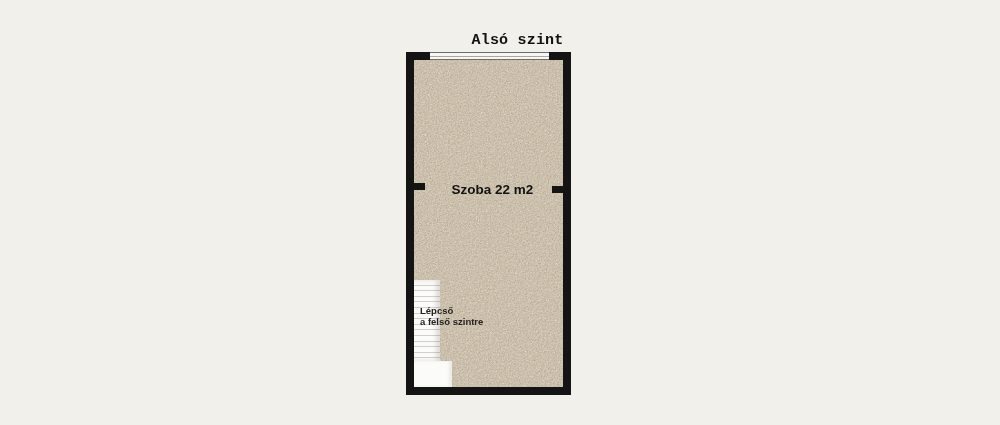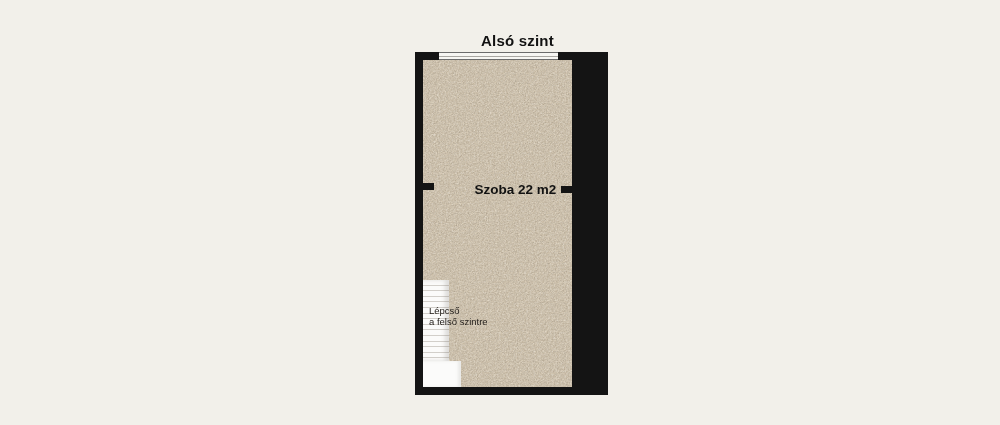--- a/index.html
+++ b/index.html
@@ -21,29 +21,29 @@
     left: 428px;
     top: 32px;
     width: 165px;
     text-align: center;
     text-indent: 14px;
     font-size: 15px;
     font-weight: bold;
     color: #121212;
     letter-spacing: 0.2px;
     white-space: nowrap;
+    font-family: Liberation Mono, monospace;
   }
   .plan {
     position: absolute;
-    left: 415px;
+    left: 406px;
     top: 52px;
     width: 165px;
     height: 343px;
     background: var(--wall, #141414);
-    padding-left: 28px;
   }
   .floor {
     position: absolute;
     left: 8px;
     top: 8px;
     width: 149px;
     height: 327px;
     background: var(--floor, #d5c8b2);
     overflow: hidden;
   }
@@ -111,21 +111,21 @@
     color: #121212;
     white-space: nowrap;
     z-index: 4;
   }
   .stairs-label {
     position: absolute;
     left: 14px;
     top: 253px;
     font-size: 9.5px;
     line-height: 11px;
-    font-weight: normal;
+    font-weight: bold;
     color: #26221e;
     white-space: nowrap;
     z-index: 4;
   }
   .watermark {
     position: absolute;
     left: 25px;
     top: 148px;
     display: flex;
     align-items: center;

